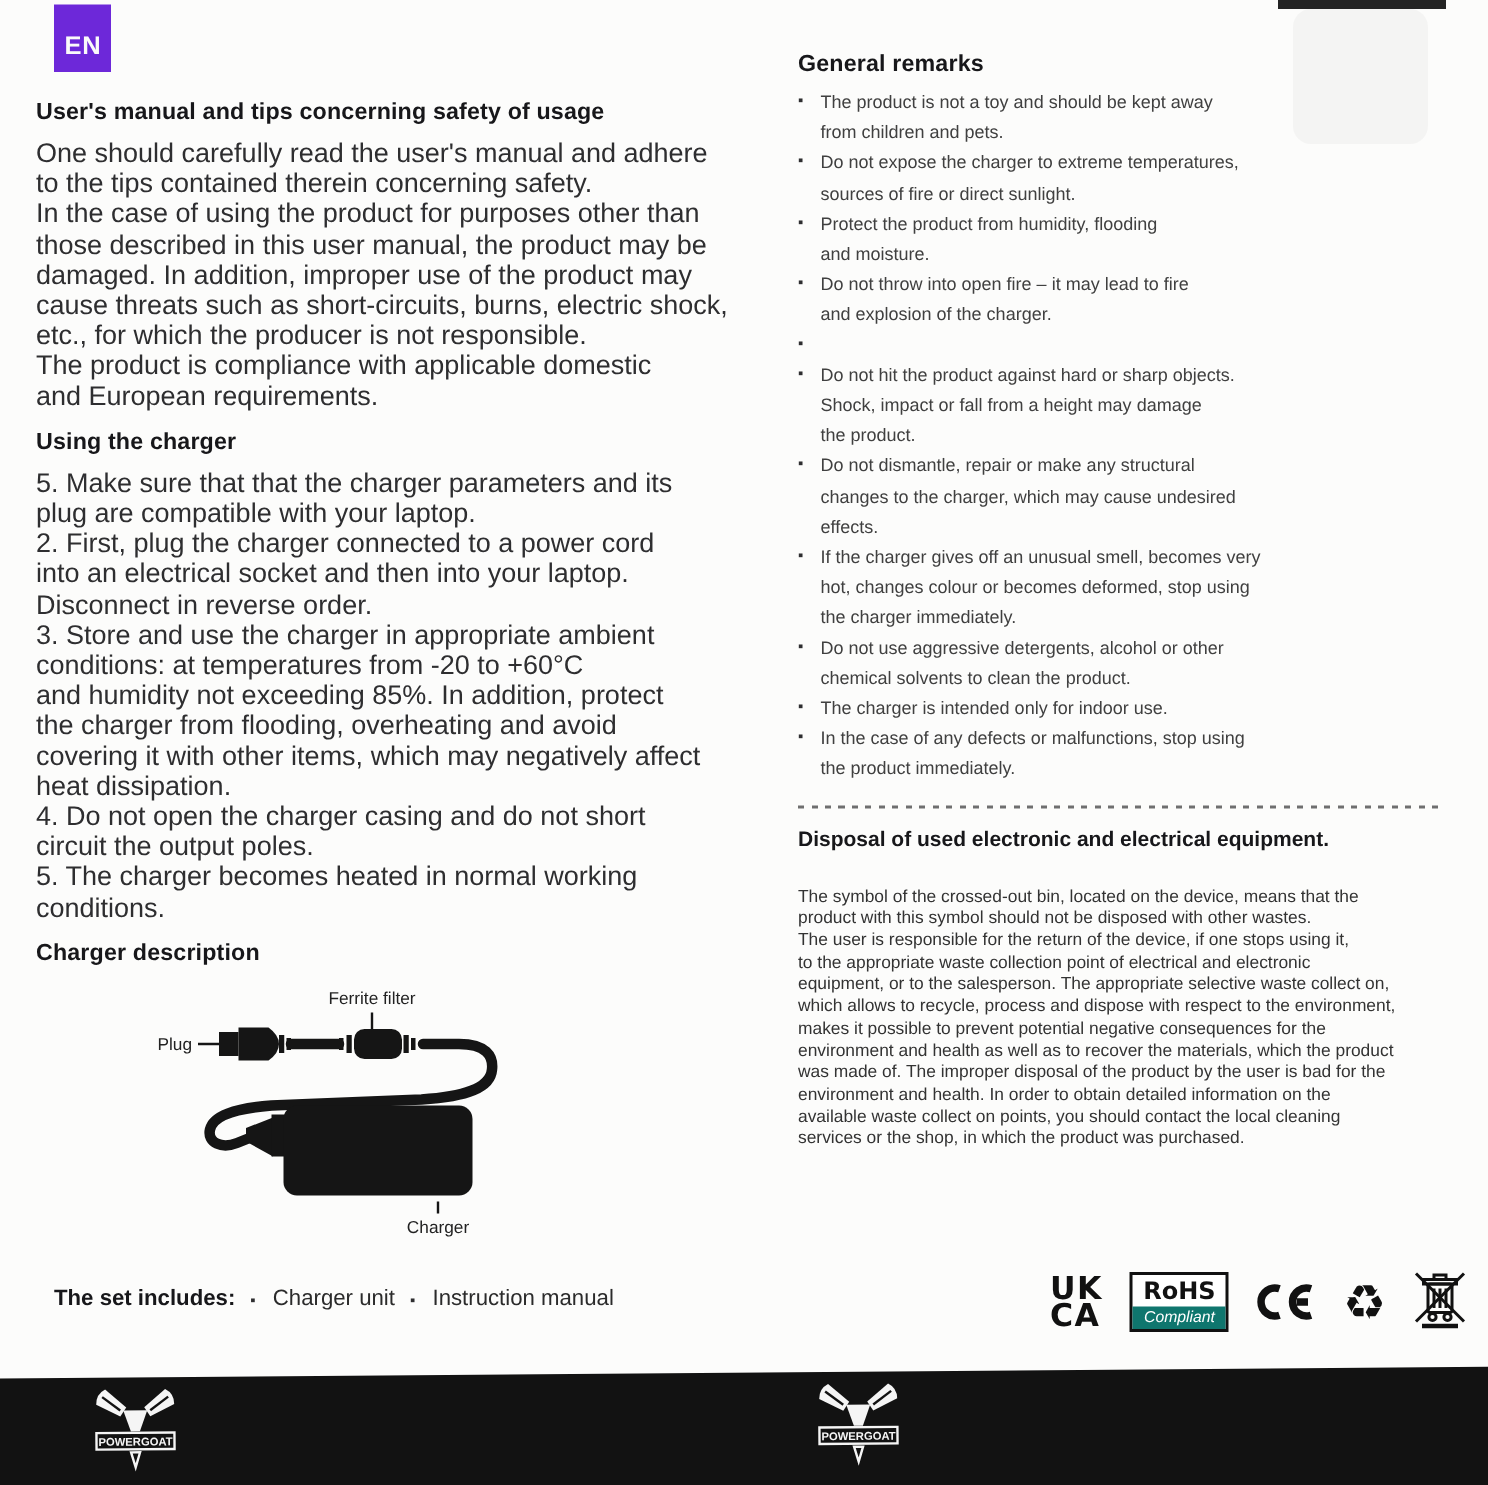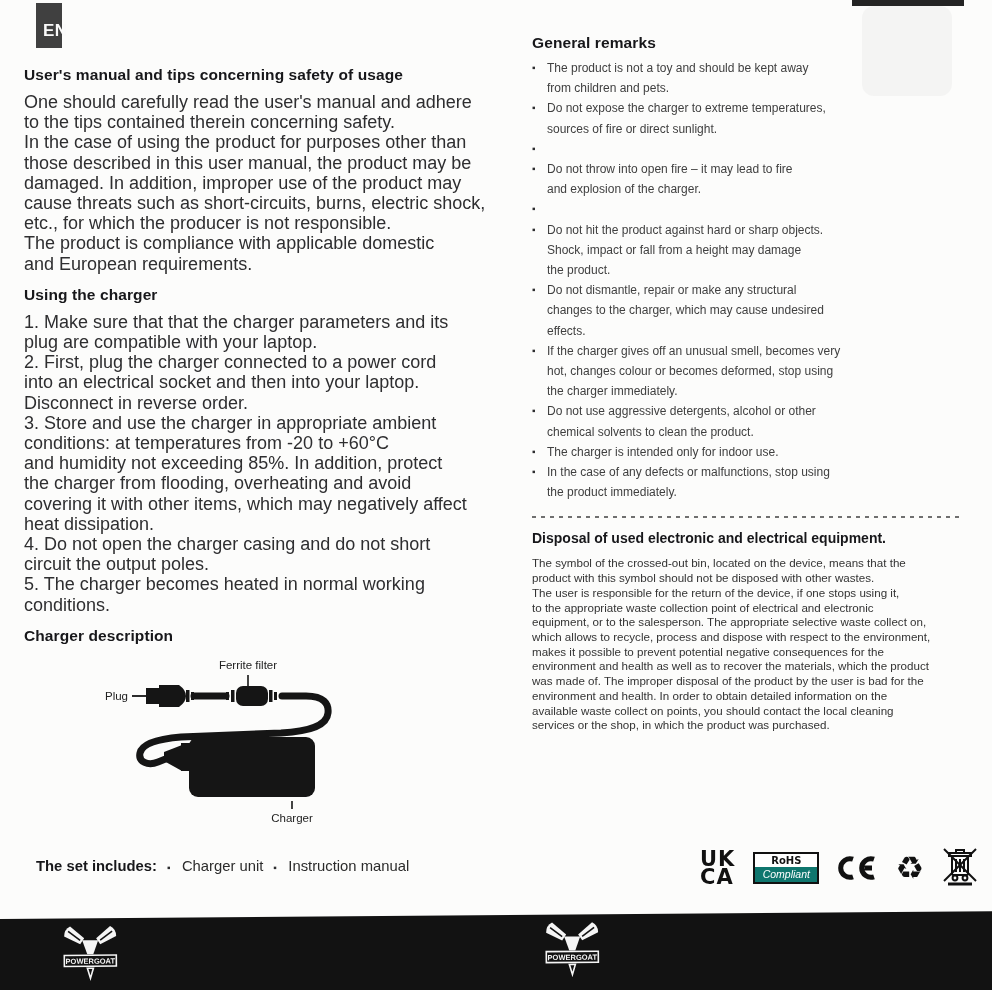--- a/index.html
+++ b/index.html
@@ -6,22 +6,22 @@
   html,body { background:#e8e8e8; }
   .page {
     position:relative; width:992px; height:990px;
     background:#fcfcfb; overflow:hidden;
     font-family:"Liberation Sans","DejaVu Sans",sans-serif;
     color:#2b2b2b;
   }
   .pre { white-space:pre; }
   
   .en-badge {
-    position:absolute; left:36px; top:3px; width:26px; height:45px;
-    background:#404040; color:#fafafa; display:flex; align-items:flex-end; justify-content:flex-start;
+    position:absolute; left:36px; top:3px; width:38px; height:45px;
+    background:#6d28d9; color:#fafafa; display:flex; align-items:flex-end; justify-content:flex-start;
     padding:0 0 7px 7px; font-weight:bold; font-size:17px; letter-spacing:.5px;
   }
   
   .col-left  { position:absolute; left:24px; top:60px; width:470px; }
   .col-right { position:absolute; left:532px; top:34px; width:446px; }
   h2.sec {
     font-size:15.5px; font-weight:bold; color:#17171a; letter-spacing:.1px;
   }
   .body-txt { font-size:18px; line-height:20.2px; color:#2e2e30; }
   .col-left h2.first { margin-top:6px; }
@@ -33,33 +33,33 @@
   .bullets { margin-top:6px; }
   .b-row { display:flex; }
   .b-glyph { width:15px; font-size:10px; line-height:20.2px; color:#2e2e30; flex:0 0 15px; }
   .b-txt { font-size:12px; line-height:20.2px; color:#404040; }
   
   .dash-sep {
     margin-top:14px; height:2px; width:432px;
     background:repeating-linear-gradient(90deg,#6f6f6f 0 4px,transparent 4px 9px);
   }
   .disposal-h { margin-top:12px; font-size:14px; font-weight:bold; color:#17171a; }
-  .disposal-b { margin-top:10px; font-size:11.6px; line-height:14.7px; color:#333; }
+  .disposal-b { margin-top:24px; font-size:11.6px; line-height:14.7px; color:#333; }
   
   .diagram { position:relative; margin:4px 0 0 52px; width:350px; height:182px; }
   
   .set-line { position:absolute; left:36px; top:858px; display:flex; align-items:baseline; font-size:14.8px; }
   .set-label { font-weight:bold; color:#17171a; }
   .set-item { margin-left:10px; display:flex; align-items:baseline; }
   .set-item .b-glyph { line-height:inherit; }
   
   .badges { position:absolute; left:700px; top:847px; display:flex; align-items:center; gap:18px; }
   .ukca { font-weight:bold; font-size:21px; line-height:18px; letter-spacing:1px; color:#111; font-family:"DejaVu Sans",sans-serif; }
   .rohs { border:2.5px solid #111; width:66px; text-align:center; background:#fff; }
-  .rohs-top { font-weight:bold; font-size:10px; color:#111; padding:1px 0; font-family:"DejaVu Sans",sans-serif; }
+  .rohs-top { font-weight:bold; font-size:16px; color:#111; padding:1px 0; font-family:"DejaVu Sans",sans-serif; }
   .rohs-bot { background:#0f766e; color:#fff; font-size:10.5px; font-style:italic; padding:1px 0 2px; }
   .recycle { font-size:32px; color:#111; line-height:1; font-family:"DejaVu Sans",sans-serif; }
   
   .footer-bar {
     position:absolute; left:-8px; top:919px; width:1012px; height:92px;
     background:#121212; transform:rotate(-0.45deg); transform-origin:left top;
   }
   .goat { position:absolute; top:4px; width:60px; height:62px; }
   .goat.g1 { left:68px; }
   .goat.g2 { left:550px; }
@@ -86,21 +86,21 @@
 In the case of using the product for purposes other than
 those described in this user manual, the product may be
 damaged. In addition, improper use of the product may
 cause threats such as short-circuits, burns, electric shock,
 etc., for which the producer is not responsible.
 The product is compliance with applicable domestic
 and European requirements.</div>
 
     <h2 class="sec using">Using the charger</h2>
     <div class="list">
-      <div class="body-txt pre">1. Make sure that that the charger parameters and its
+      <div class="body-txt pre">5. Make sure that that the charger parameters and its
 plug are compatible with your laptop.</div>
       <div class="body-txt pre">2. First, plug the charger connected to a power cord
 into an electrical socket and then into your laptop.
 Disconnect in reverse order.</div>
       <div class="body-txt pre">3. Store and use the charger in appropriate ambient
 conditions: at temperatures from -20 to +60°C
 and humidity not exceeding 85%. In addition, protect
 the charger from flooding, overheating and avoid
 covering it with other items, which may negatively affect
 heat dissipation.</div>
@@ -175,20 +175,22 @@
           <span class="b-txt pre">The product is not a toy and should be kept away
 from children and pets.</span>
         </div>
       <div class="b-row">
           <span class="b-glyph">▪</span>
           <span class="b-txt pre">Do not expose the charger to extreme temperatures,
 sources of fire or direct sunlight.</span>
         </div>
       <div class="b-row">
           <span class="b-glyph">▪</span>
+          <span class="b-txt pre">Protect the product from humidity, flooding
+and moisture.</span>
         </div>
       <div class="b-row">
           <span class="b-glyph">▪</span>
           <span class="b-txt pre">Do not throw into open fire – it may lead to fire
 and explosion of the charger.</span>
         </div>
       <div class="b-row">
           <span class="b-glyph">▪</span>
         </div>
       <div class="b-row">

